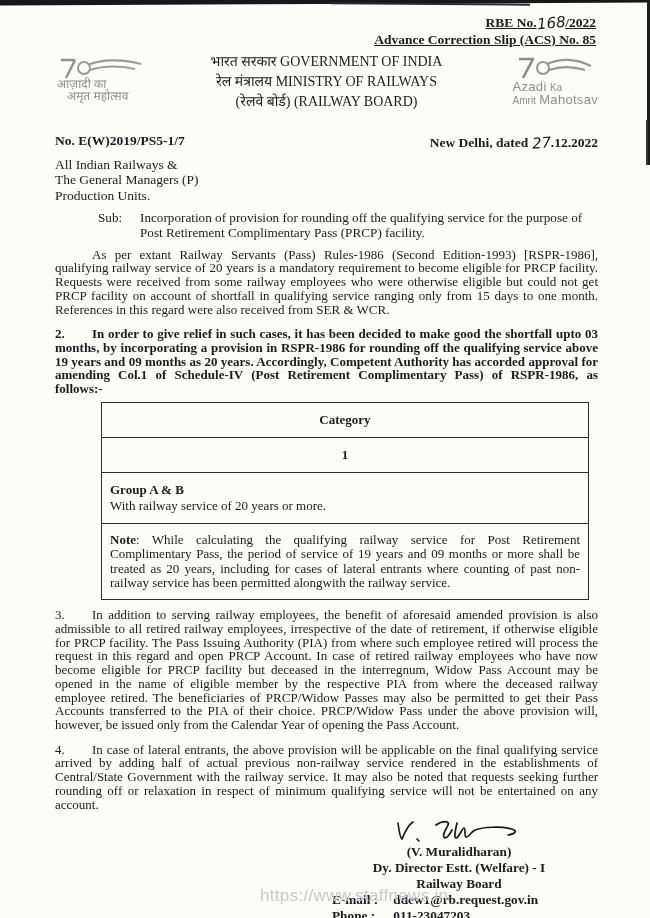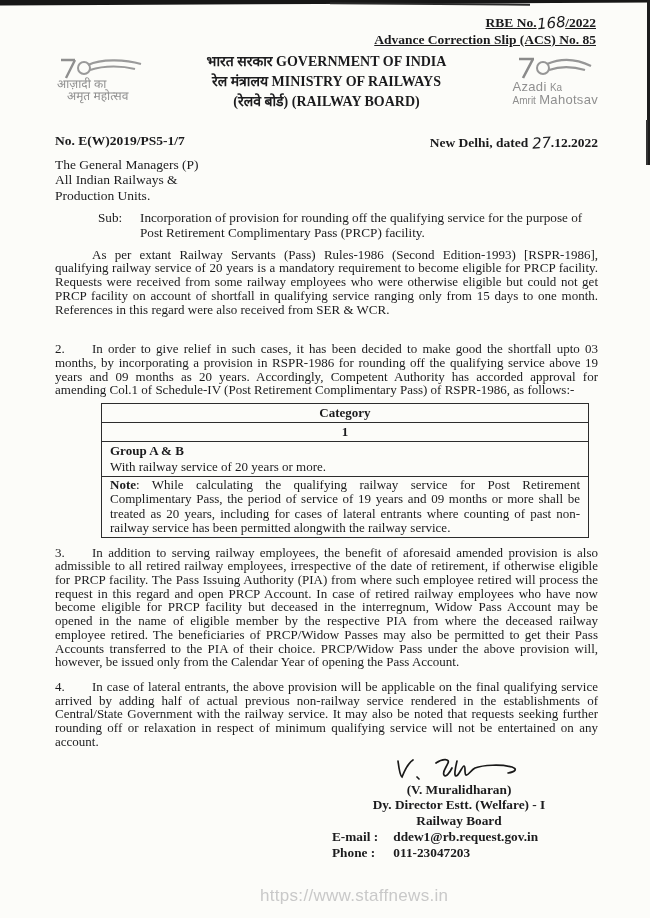--- a/index.html
+++ b/index.html
@@ -19,21 +19,21 @@
   
   .rbe-block{text-align:right;font-weight:bold;font-size:13.5px;line-height:1.18;padding-right:2px;}
   .rbe-line{text-decoration:underline;white-space:nowrap;}
   .hand{font-family:"DejaVu Sans",sans-serif;font-style:italic;font-weight:500;display:inline-block;}
   .hand-rbe{font-size:15px;transform:rotate(-5deg) translateY(1px);}
   .hand-date{font-size:15px;transform:rotate(-4deg) translateY(1px);}
 
   
   .letterhead{position:relative;height:72px;margin-top:4px;}
   .lh-center{position:absolute;left:50%;transform:translateX(-50%);top:0;width:360px;text-align:center;
-    font-weight:bold;font-size:14px;line-height:1.45;white-space:nowrap;}
+    font-weight:normal;font-size:14px;line-height:1.45;white-space:nowrap;}
   .azadi{position:absolute;color:#8f8f8f;font-family:"Liberation Sans",sans-serif;line-height:1.05;}
   .azadi-left{left:2px;top:4px;font-size:12px;}
   .azadi-right{right:0px;top:2px;font-size:12px;}
   .azadi svg{display:block;}
   .az-big{font-size:13px;letter-spacing:.3px;}
   .az-small{font-size:10px;}
   .az-hi1{margin-top:-2px;}
   .az-hi2{margin-left:10px;}
 
   
@@ -42,28 +42,28 @@
   .addressee div{margin-bottom:1px;}
 
   .sub-row{margin-top:7px;padding-left:43px;display:flex;font-size:13.2px;line-height:1.12;}
   .sub-label{flex:0 0 42px;}
   .sub-text{width:462px;}
 
   
   .para{font-size:13px;line-height:13.7px;text-align:justify;margin:0;}
   .p1{margin-top:7px;text-indent:37px;}
   .pnum{display:inline-block;width:37px;}
-  .p2{margin-top:26px;}
+  .p2{margin-top:11px;font-weight:bold;}
   .p3{margin-top:8px;}
   .p4{margin-top:11px;}
   .p5{margin-top:11px;}
 
   
   table.sched{border-collapse:collapse;margin:6px 0 0 46px;width:488px;font-size:13px;}
-  table.sched td{border:1.5px solid #2d2d2d;padding:1px 8px;vertical-align:top;}
+  table.sched td{border:1.5px solid #2d2d2d;padding:9px 8px;vertical-align:top;}
   td.cat{ text-align:center;font-weight:bold;padding:1px 4px;}
   td.one{text-align:center;font-weight:bold;}
   .grp-title{font-weight:bold;}
   td.note-cell{text-align:justify;line-height:14.4px;padding:2px 8px 4px 8px;}
   .note-label{font-weight:bold;}
 
   
   .sig-block{width:262px;margin:4px 8px 0 auto;text-align:center;font-weight:bold;font-size:13.3px;line-height:1.2;}
   .sig-scribble{margin:0 auto -3px auto;display:block;}
   .sig-contact{text-align:left;padding-left:4px;white-space:nowrap;}
@@ -114,22 +114,22 @@
       <div><span class="az-small">Amrit</span> <span class="az-big">Mahotsav</span></div>
     </div>
   </div>
 
   <div class="ref-row">
     <span>No. E(W)2019/PS5-1/7</span>
     <span><span>New Delhi, dated </span><span class="hand hand-date">27</span><span>.12.2022</span></span>
   </div>
 
   <div class="addressee">
+    <div>All Indian Railways &amp;</div>
     <div>The General Managers (P)</div>
-    <div>All Indian Railways &amp;</div>
     <div>Production Units.</div>
   </div>
 
   <div class="sub-row">
     <div class="sub-label">Sub:</div>
     <div class="sub-text">Incorporation of provision for rounding off the qualifying service for the purpose of Post Retirement Complimentary Pass (PRCP) facility.</div>
   </div>
 
   <p class="para p1">As per extant Railway Servants (Pass) Rules-1986 (Second Edition-1993) [RSPR-1986], qualifying railway service of 20 years is a mandatory requirement to become eligible for PRCP facility.  Requests were received from some railway employees who were otherwise eligible but could not get PRCP facility on account of shortfall in qualifying service ranging only from 15 days to one month.  References in this regard were also received from SER &amp; WCR.</p>
 

